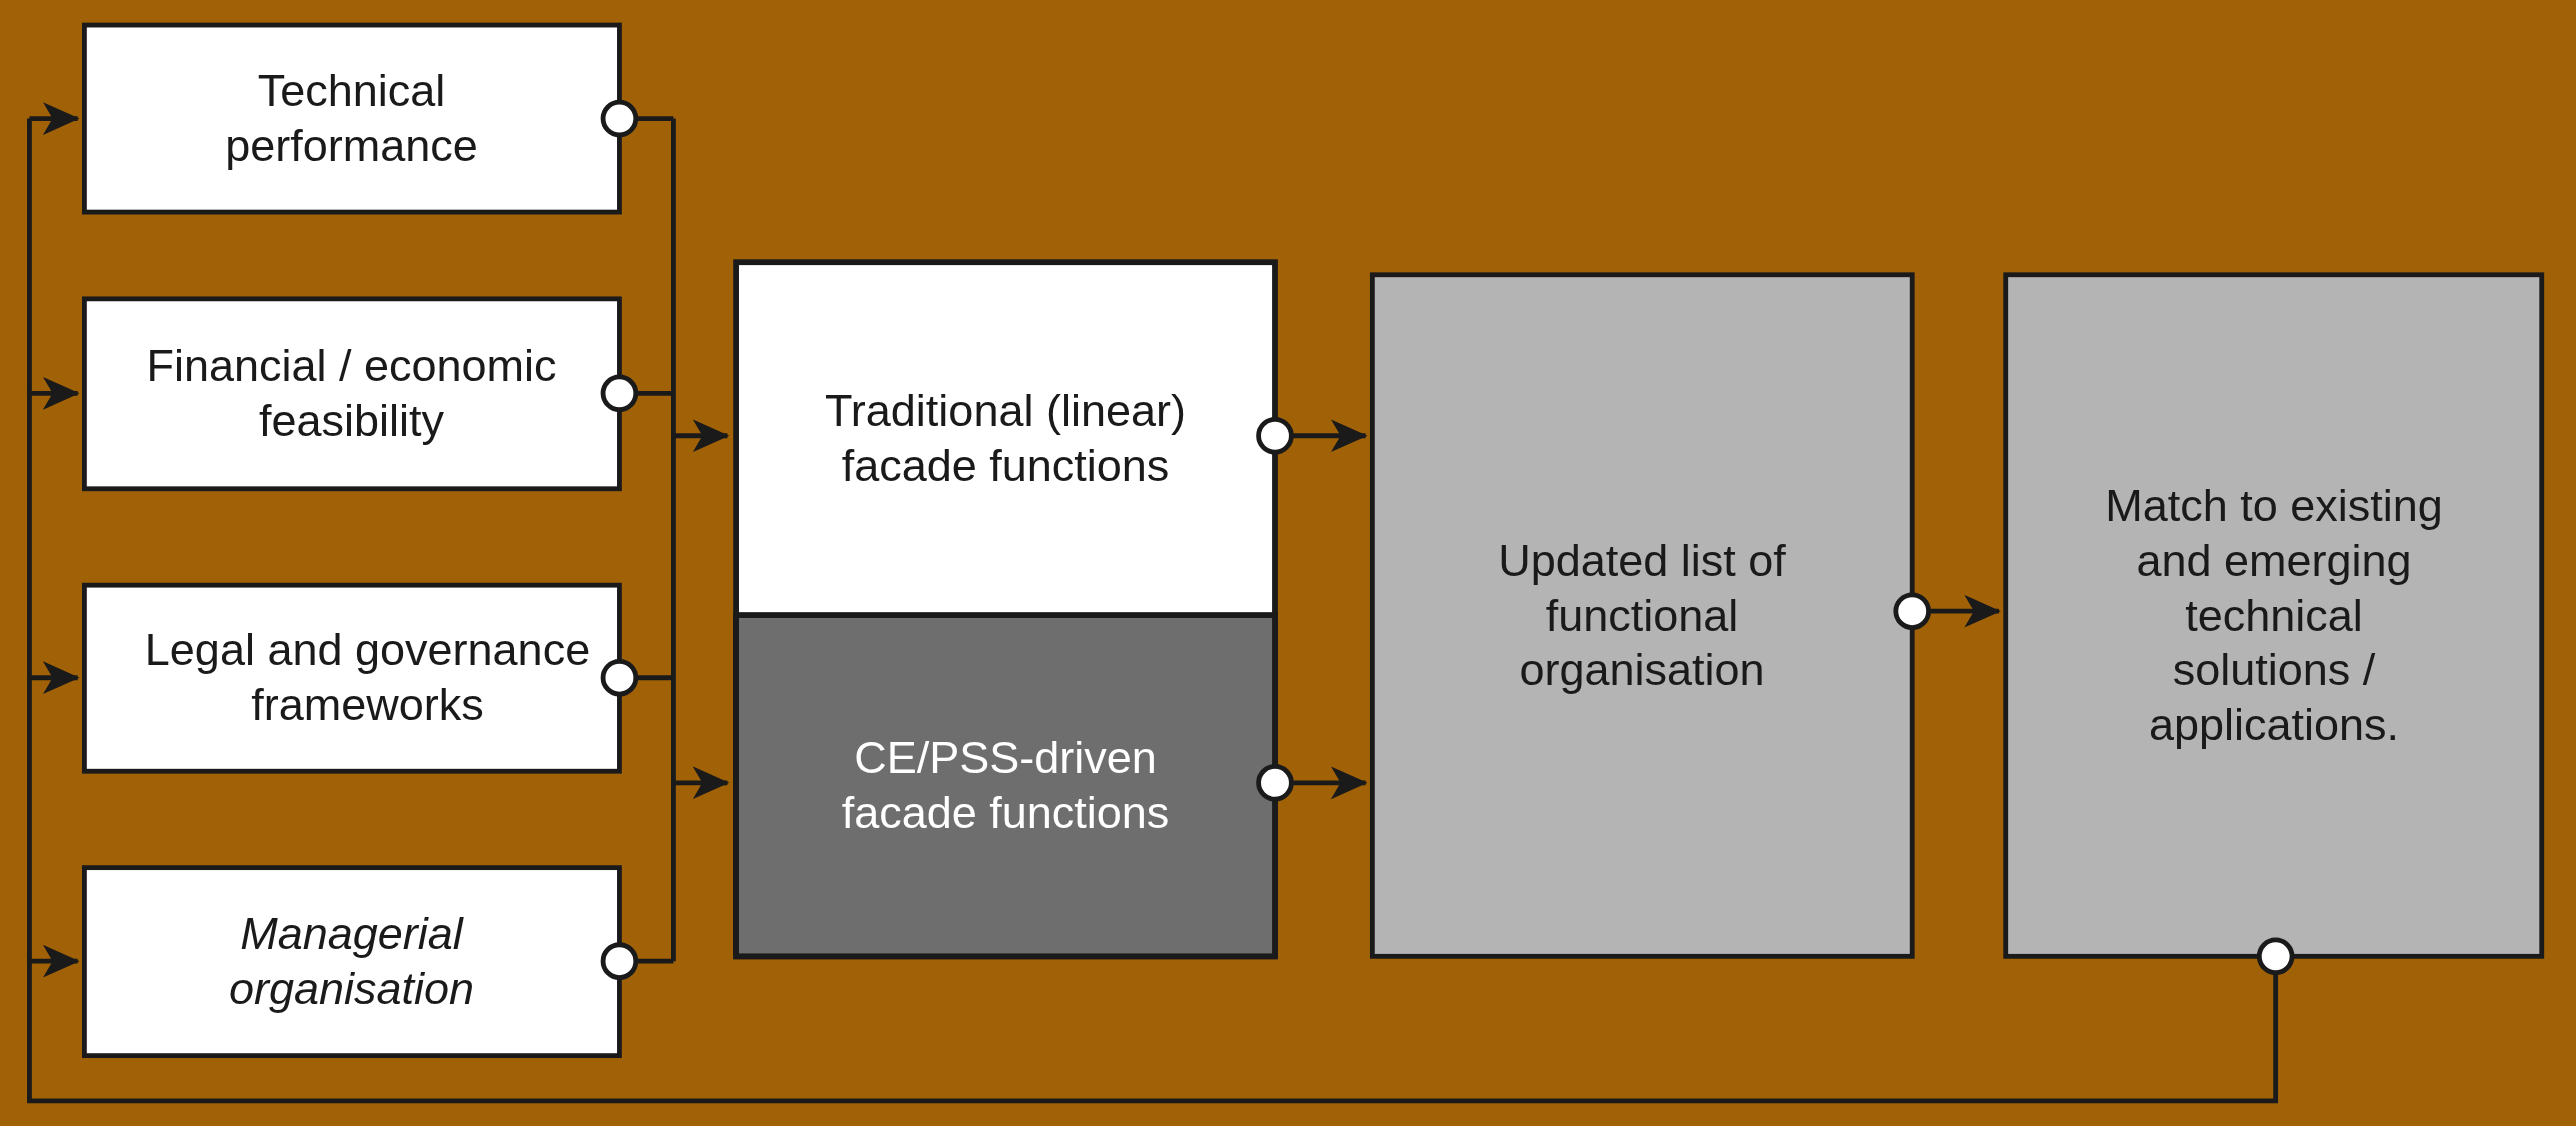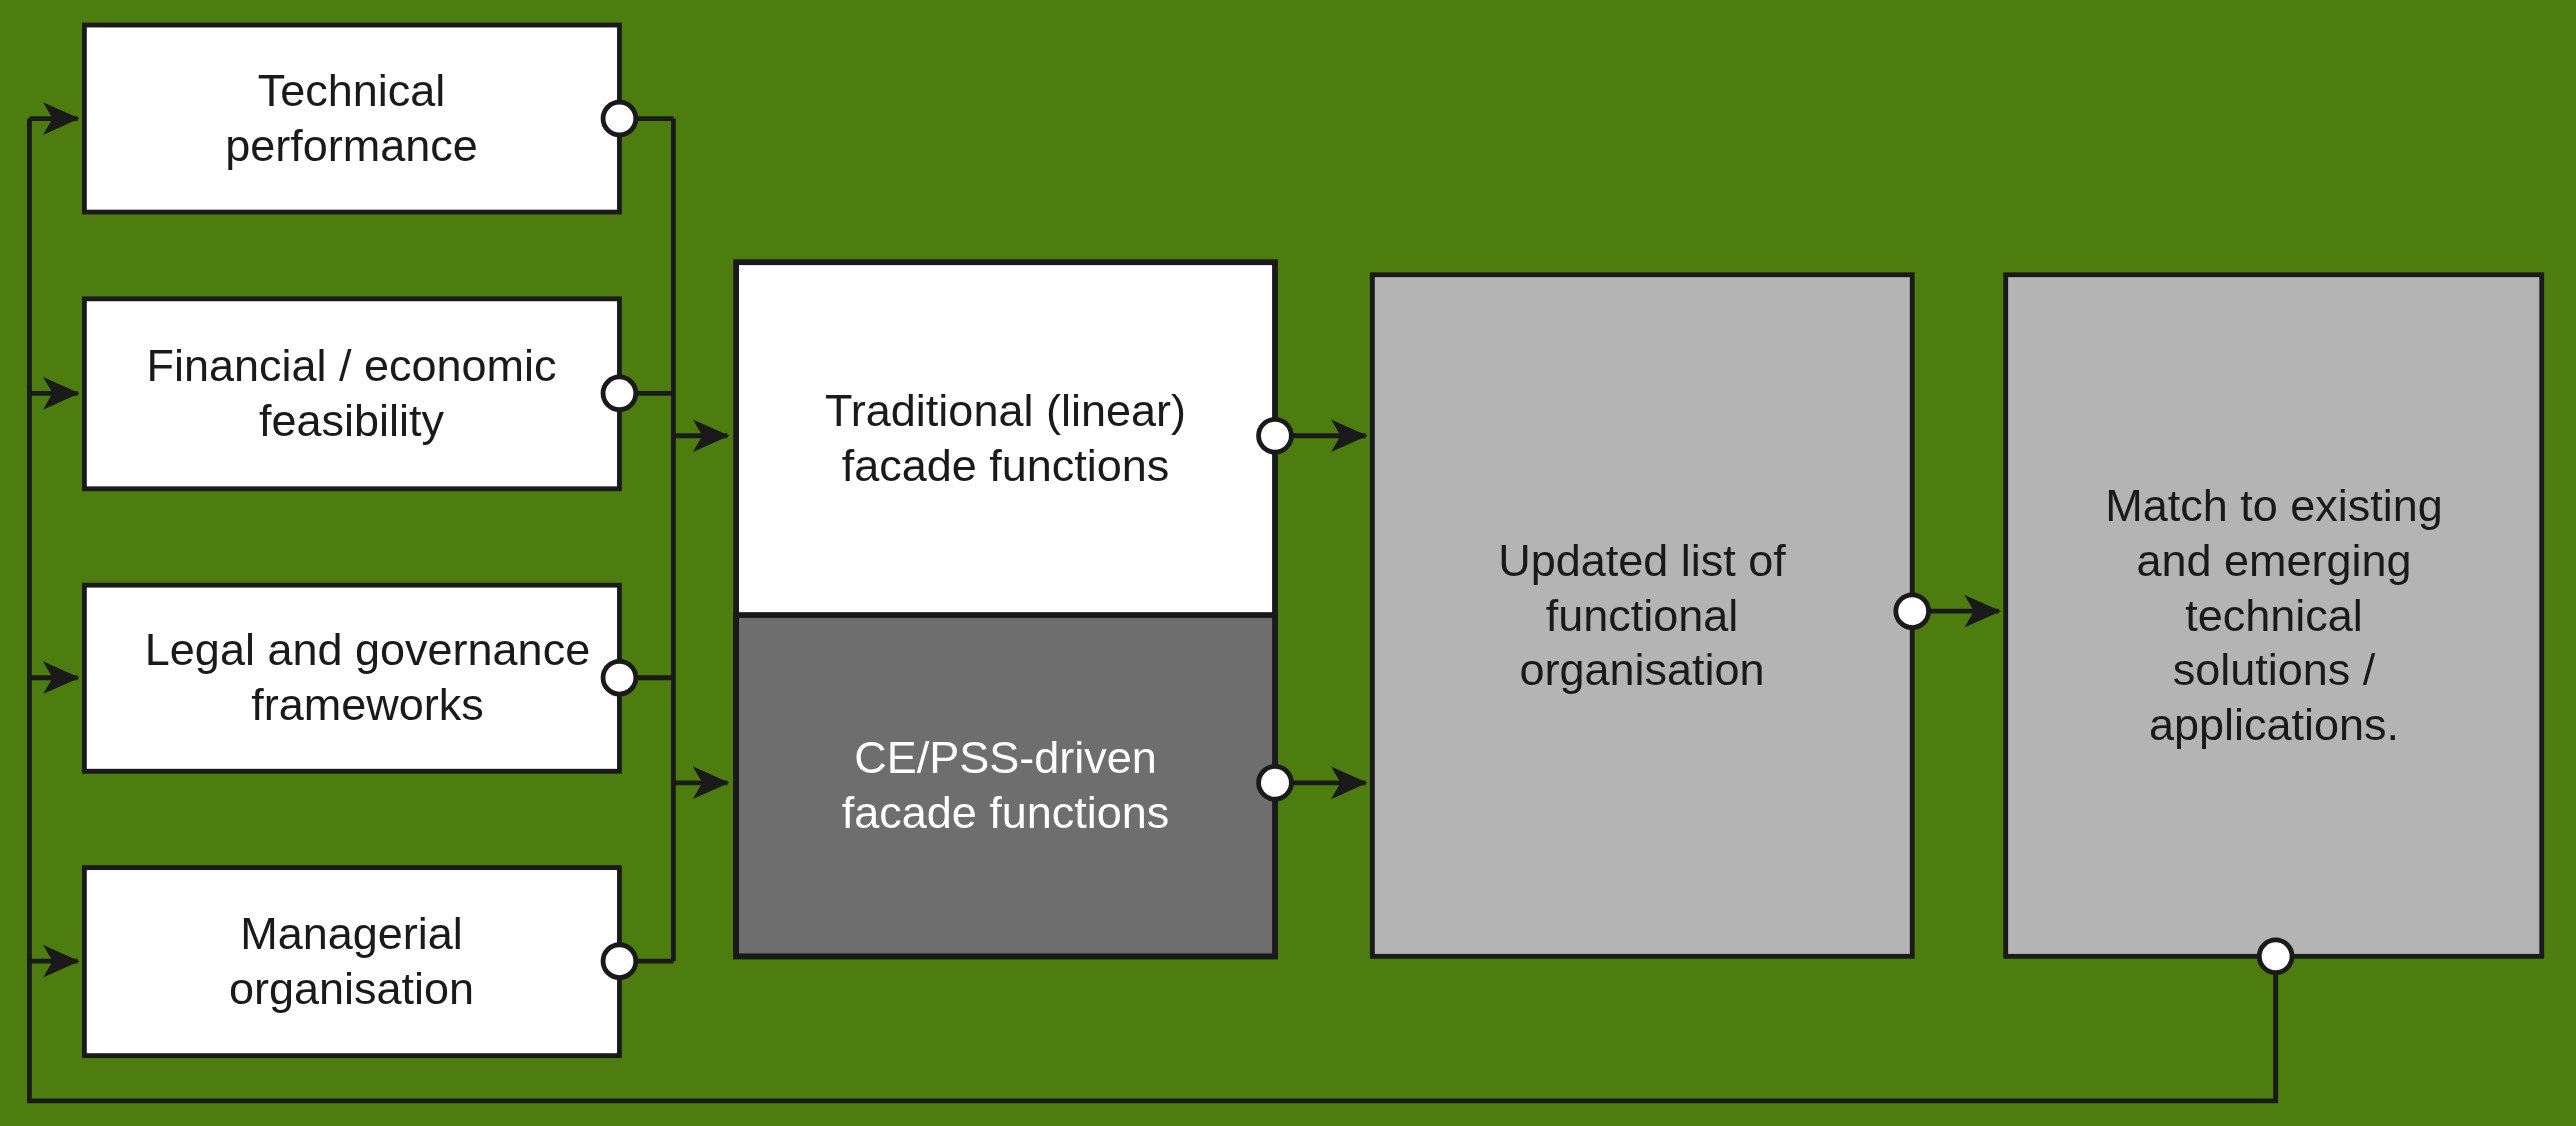--- a/index.html
+++ b/index.html
@@ -7,21 +7,21 @@
     --light:#b4b4b4;
     --dark:#6e6e6e;
     --boxbg:#ffffff;
     --textdark:#1a1a1a;
     --textlight:#ffffff;
   }
   html,body{margin:0;padding:0;background:#ffffff;}
   .stage{
     position:relative;
     width:2576px;height:1126px;
-    background:#4d7c0f;
+    background:#a16207;
     font-family:"Liberation Sans", sans-serif;
     overflow:hidden;
   }
   .stage svg{position:absolute;left:0;top:0;}
   
   .ln{stroke:var(--line,#1a1a1a);stroke-width:5;fill:none;}
   .box-white{fill:var(--boxbg,#fff);stroke:var(--line,#1a1a1a);stroke-width:5;}
   .box-mid{fill:var(--boxbg,#fff);stroke:var(--line,#1a1a1a);stroke-width:6;}
   .box-dark{fill:var(--dark,#6e6e6e);stroke:var(--line,#1a1a1a);stroke-width:6;}
   .box-gray{fill:var(--light,#b4b4b4);stroke:var(--line,#1a1a1a);stroke-width:5;}
@@ -94,21 +94,21 @@
 
   <div class="lbl" style="left:84px;top:25px;width:535px;height:187px;">Technical
 performance</div>
 
   <div class="lbl" style="left:84px;top:299px;width:535px;height:190px;">Financial / economic
 feasibility</div>
 
   <div class="lbl" style="left:100px;top:585px;width:535px;height:186px;">Legal and governance
 frameworks</div>
 
-  <div class="lbl" style="left:84px;top:868px;width:535px;height:188px;">Managerial
+  <div class="lbl" style="left:84px;top:868px;width:535px;height:188px;font-style:italic;">Managerial
 organisation</div>
 
   <div class="lbl" style="left:736px;top:262px;width:539px;height:353px;text-align:center;">Traditional (linear)
 facade functions</div>
 
   <div class="lbl light" style="left:736px;top:615px;width:539px;height:341px;text-align:center;">CE/PSS-driven
 facade functions</div>
 
   <div class="lbl" style="left:1372px;top:275px;width:540px;height:682px;">Updated list of
 functional

